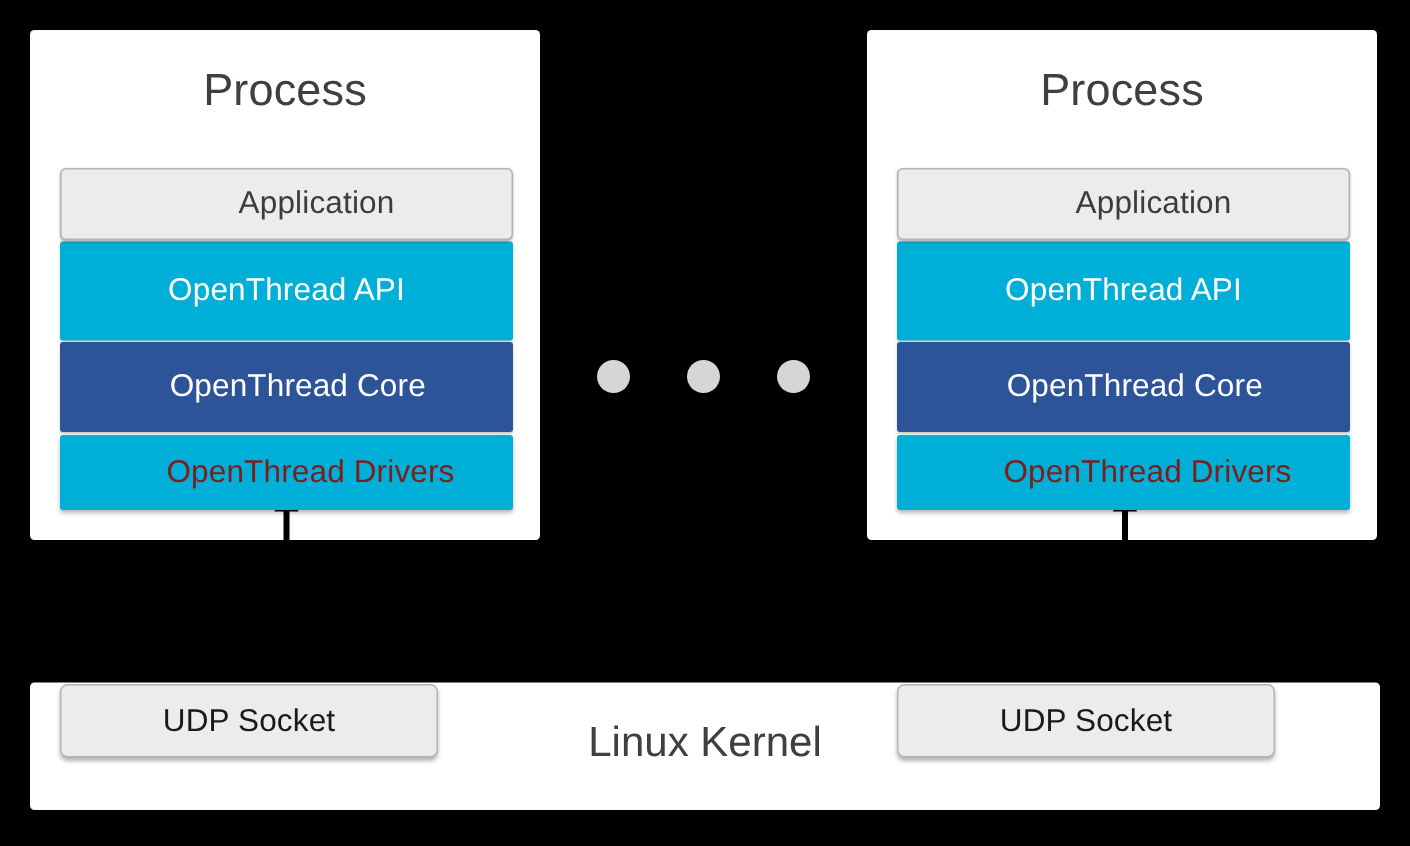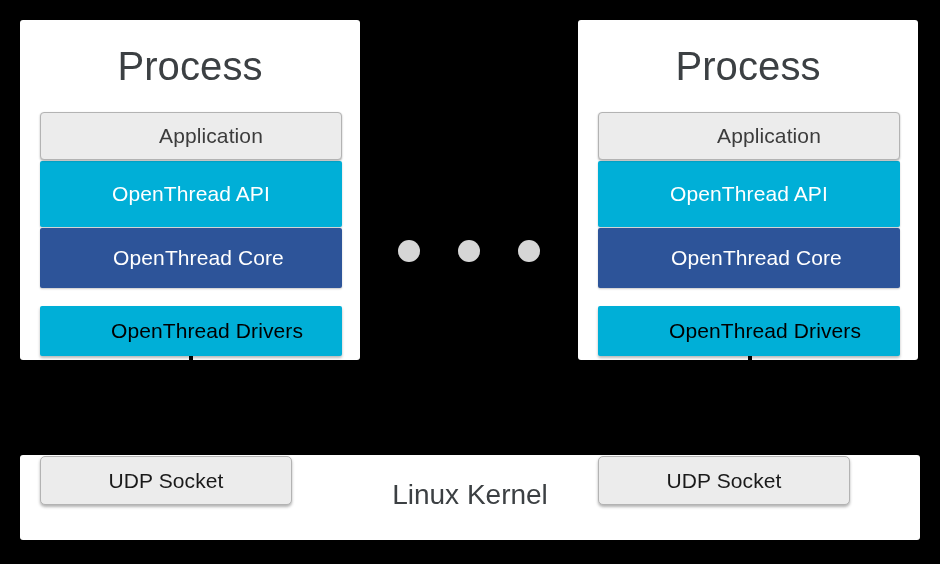--- a/index.html
+++ b/index.html
@@ -32,21 +32,21 @@
   }
   .process-panel.left  { left: 20px; }
   .process-panel.right { left: 578px; }
 
   .process-title {
     position: absolute;
     top: 26px;
     left: 0;
     width: 100%;
     text-align: center;
-    font-size: 40px;
+    font-size: 30px;
     font-weight: 400;
     color: #3c4043;
     letter-spacing: 0.1px;
     line-height: 1;
   }
 
   .layer-stack {
     position: absolute;
     left: 20px;
     top: 92px;
@@ -92,23 +92,23 @@
     border-radius: 2px;
     margin-top: 1px;
     box-shadow: 0 1px 2px rgba(0,0,0,0.22);
     position: relative;
     z-index: 2;
     padding-left: 15px;
   }
   .layer-drivers {
     height: 50px;
     background: #00afd7;
-    color: #000000;
+    color: #7f1d1d;
     border-radius: 2px;
-    margin-top: 18px;
+    margin-top: 2px;
     box-shadow: 0 2px 3px rgba(0,0,0,0.28);
     position: relative;
     z-index: 2;
     padding-left: 32px;
   }
 
   
   .dots-group {
     position: absolute;
     left: 398px;

